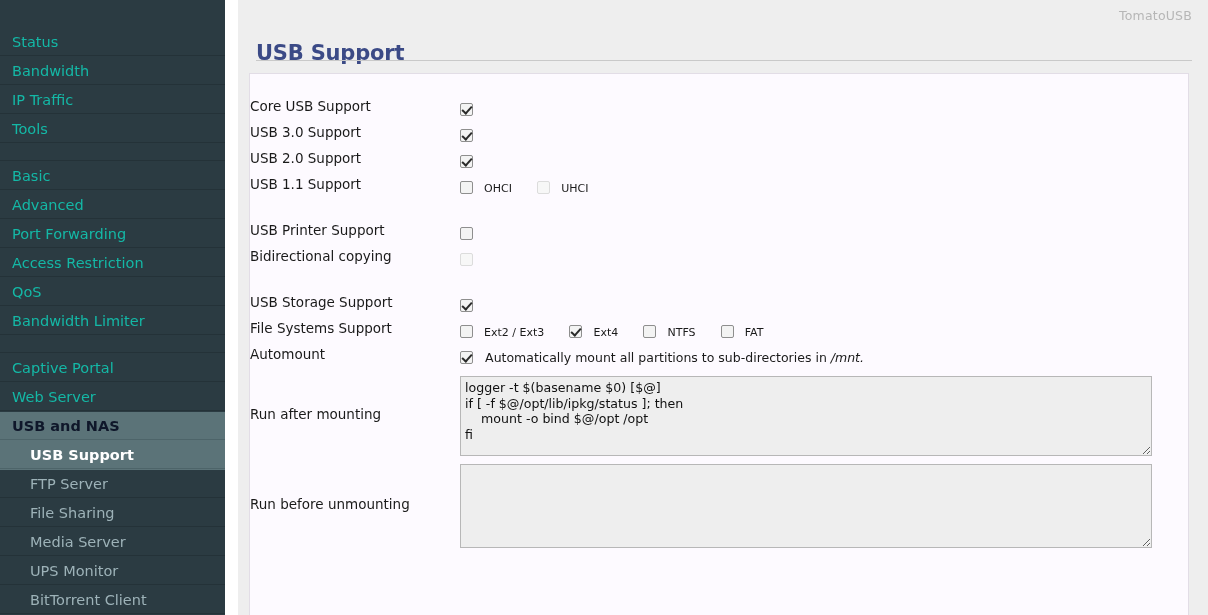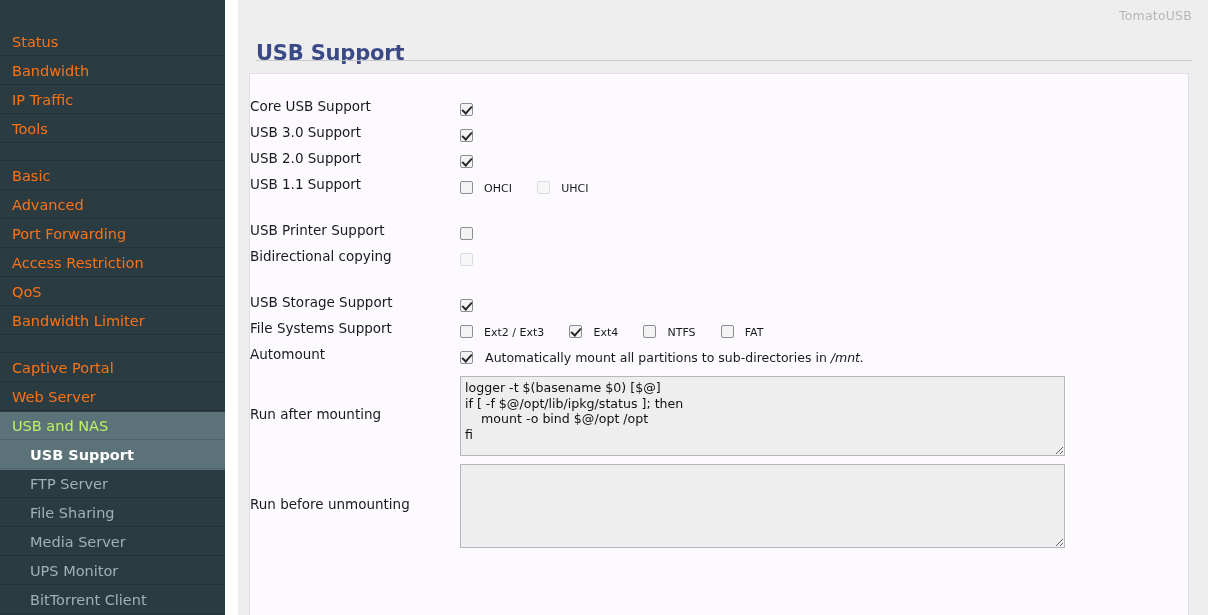--- a/index.html
+++ b/index.html
@@ -25,30 +25,30 @@
     height: 29px;
     line-height: 28px;
     padding-left: 12px;
     color: #dfe7ea;
     font-size: 14.5px;
     border-bottom: 1px solid #22313700;
     box-shadow: inset 0 -1px 0 #243238;
     white-space: nowrap;
     overflow: hidden;
   }
-  .nav-item.top { color: #f97316; }
+  .nav-item.top { color: #14b8a6; }
   .nav-item.spacer {
     height: 18px;
     box-shadow: inset 0 -1px 0 #243238;
     padding: 0;
   }
   .nav-item.active {
     background: #5b7378;
-    color: #bef264;
-    font-weight: normal;
+    color: #0f172a;
+    font-weight: bold;
     box-shadow: inset 0 -1px 0 #4d6469;
   }
   .nav-item.sub {
     padding-left: 30px;
     color: #9db2b8;
     font-size: 14.5px;
   }
   .nav-item.sub.active {
     background: #5b7378;
     color: #ffffff;
@@ -160,21 +160,21 @@
     padding-right: 20px;
   }
   .inline-note {
     font-size: 12.5px;
     color: #1a1a1a;
     padding-left: 7px;
   }
   .inline-note i { font-style: italic; }
 
   .ta {
-    width: 605px;
+    width: 692px;
     background: #eeeeee;
     border: 1px solid #b7b7b7;
     font-family: "DejaVu Sans", "Liberation Sans", sans-serif;
     font-size: 12.6px;
     color: #111111;
     padding: 3px 4px;
     line-height: 15.5px;
     resize: both;
     overflow: hidden;
     display: block;

